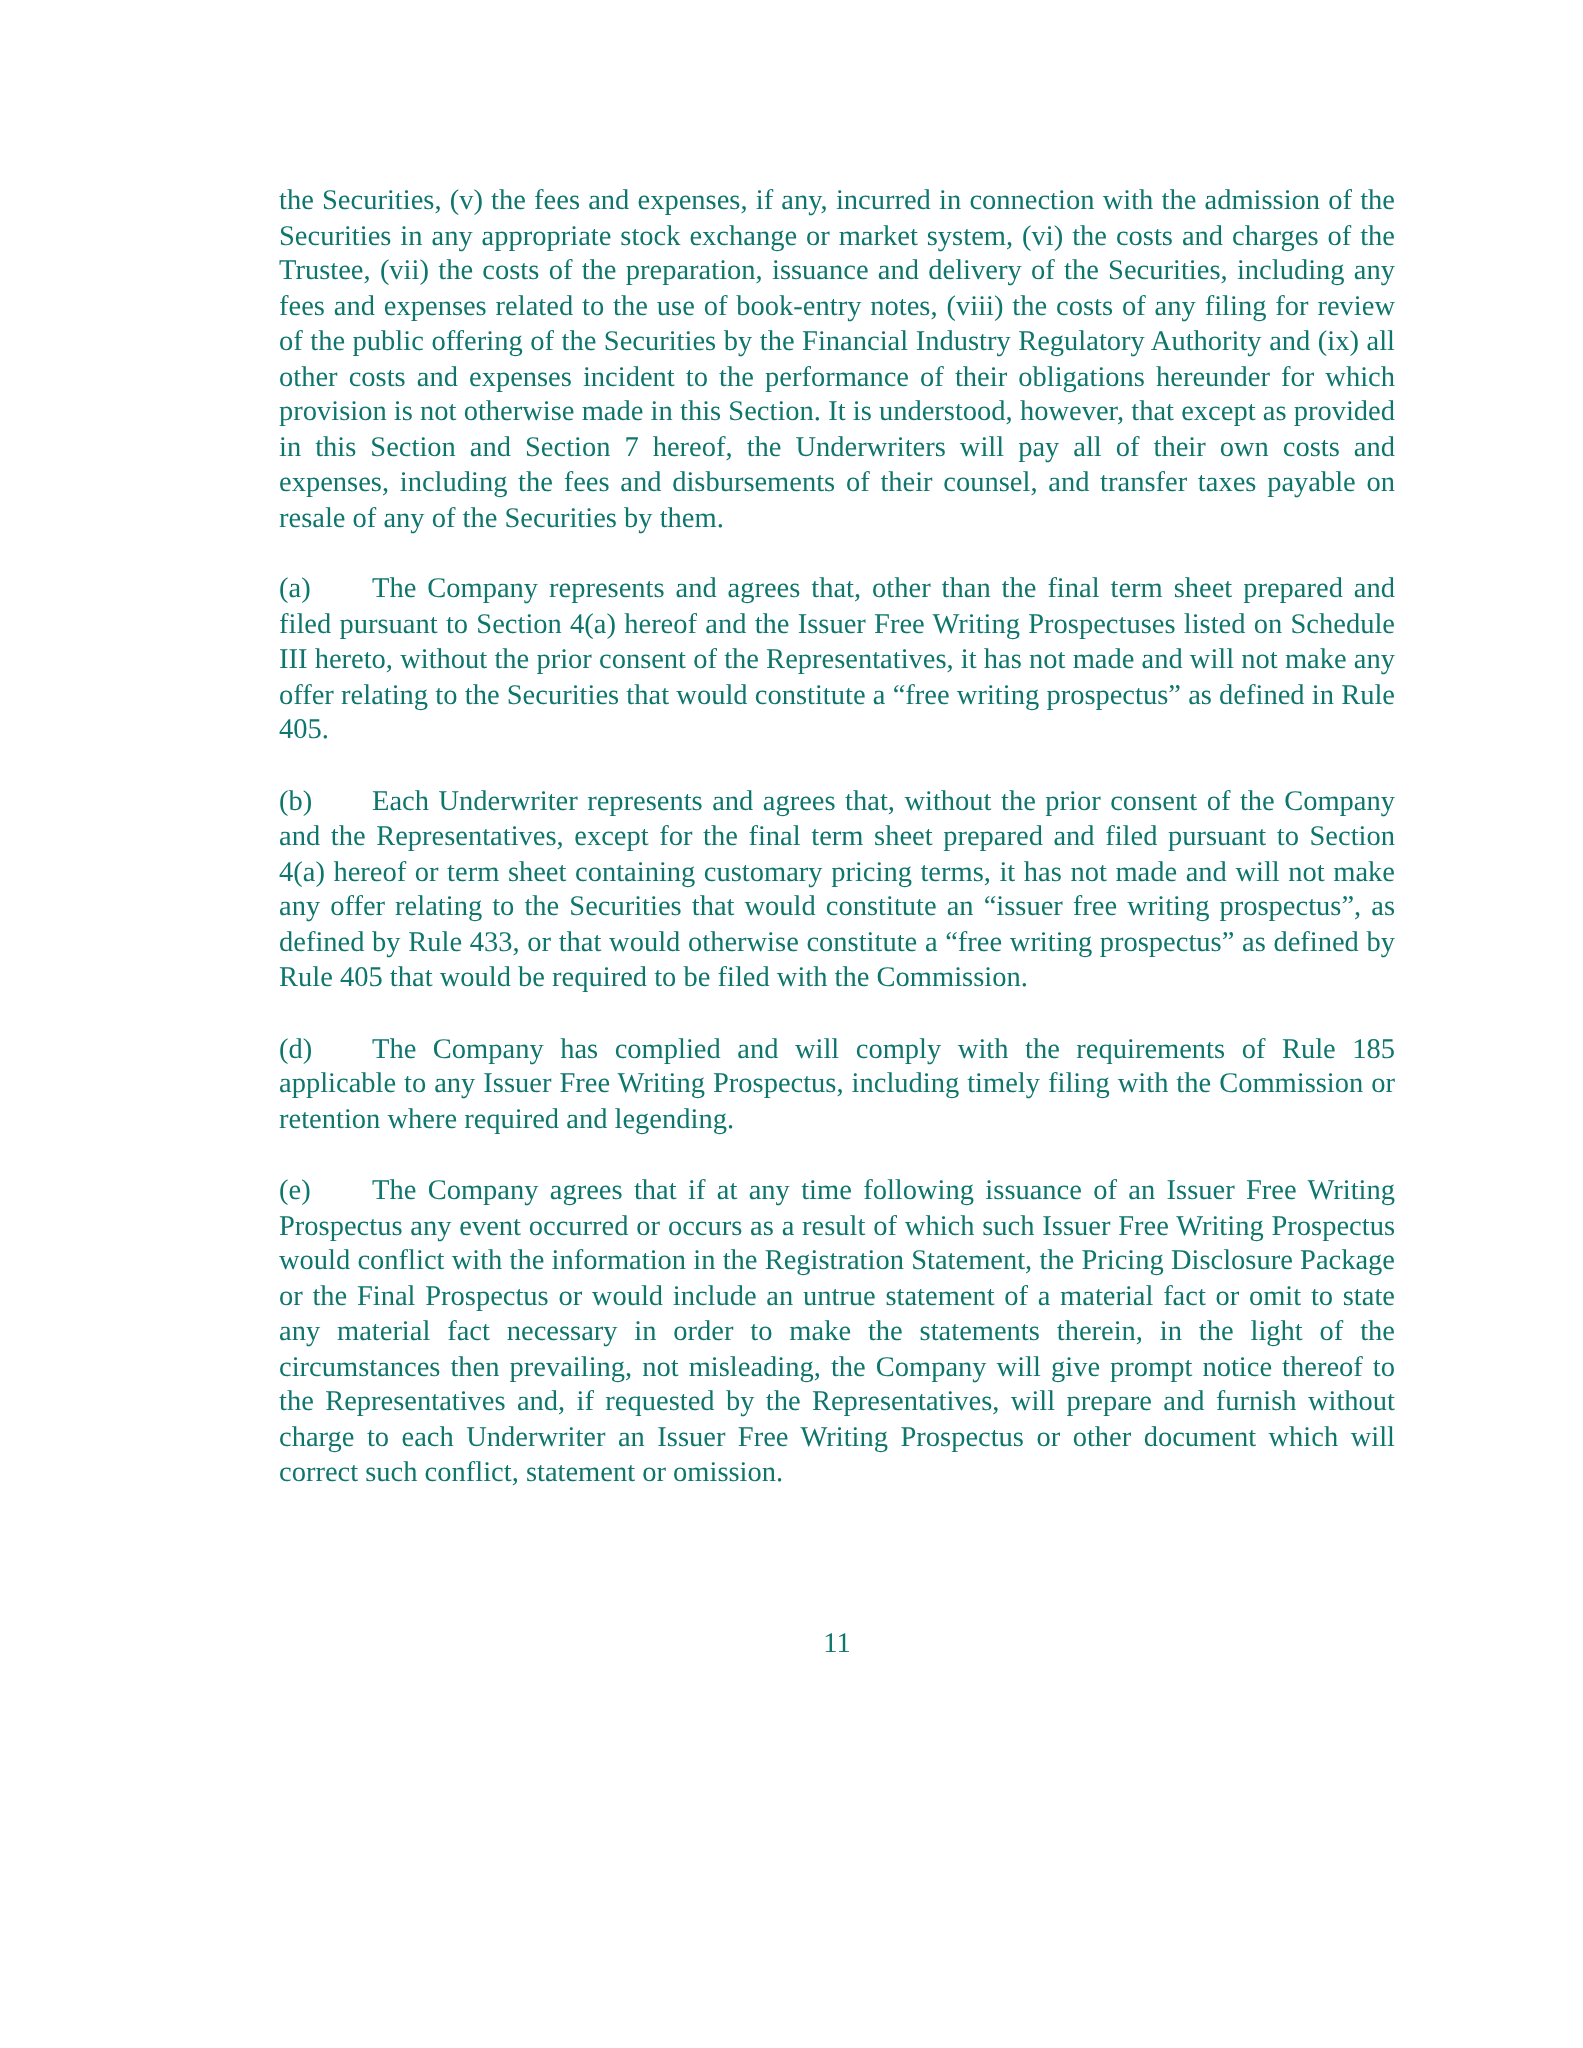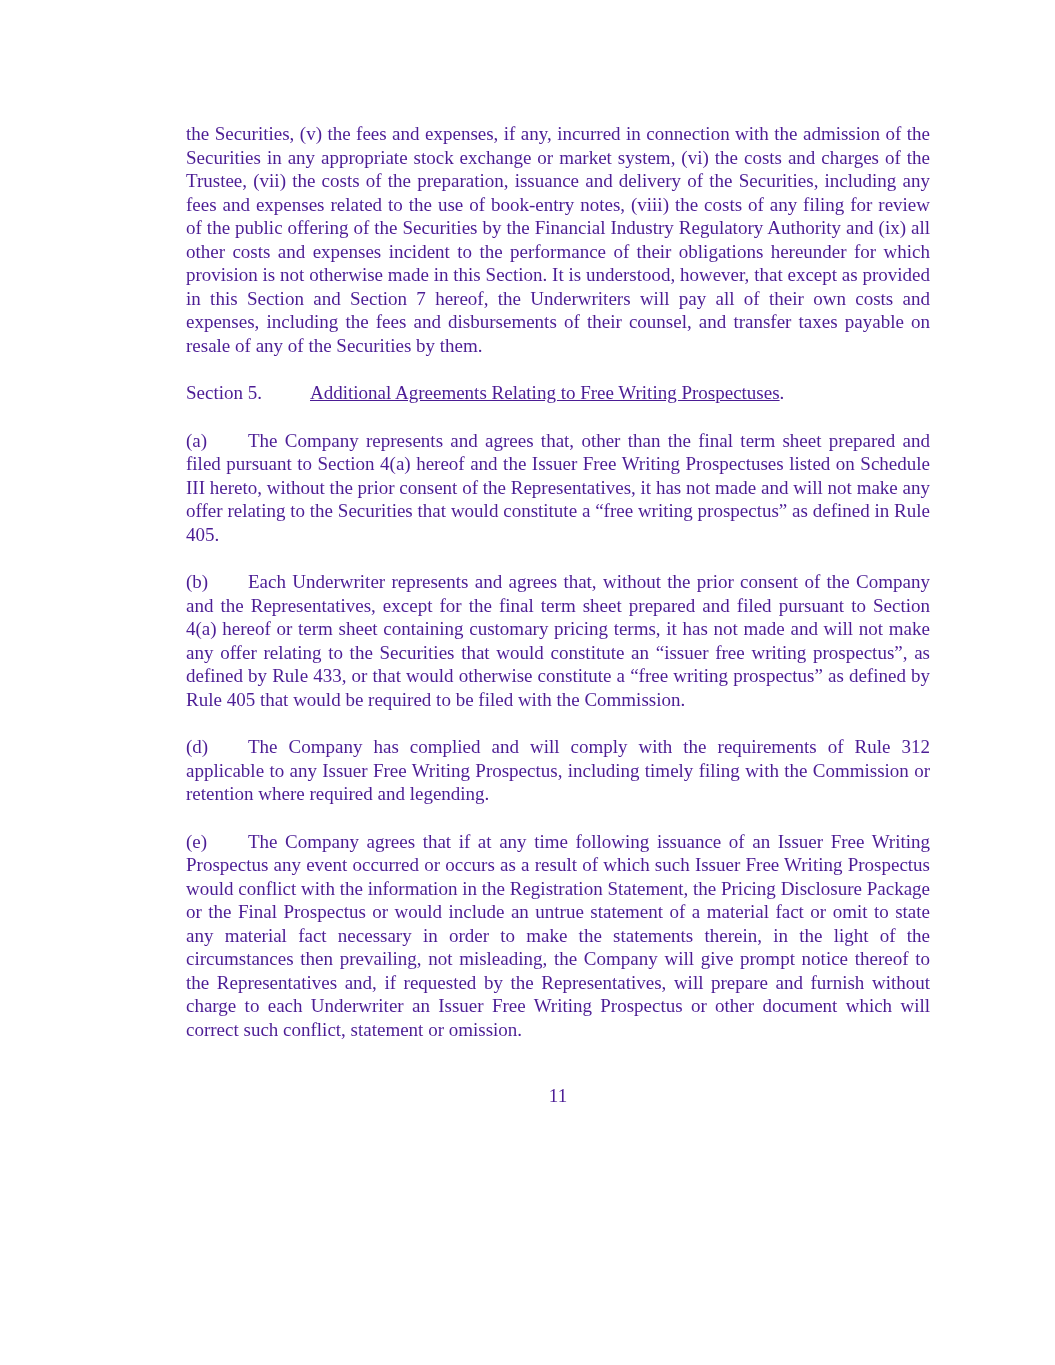--- a/index.html
+++ b/index.html
@@ -8,21 +8,21 @@
     background: #ffffff;
   }
   .page {
     position: relative;
     width: 1055px;
     height: 1169px;
     background: #ffffff;
     font-family: "Liberation Serif", "DejaVu Serif", serif;
     font-size: 19px;
     line-height: 23.5px;
-    color: #4c1d95;
+    color: #0f766e;
     overflow: hidden;
     box-sizing: border-box;
   }
   .content {
     position: absolute;
     top: 122px;
     left: 186px;
     right: 125px;
   }
   .para {
@@ -50,27 +50,26 @@
   }
 </style>
 </head>
 <body>
 
 <div class="page">
   <div class="content">
 
     <p class="para">the Securities, (v) the fees and expenses, if any, incurred in connection with the admission of the Securities in any appropriate stock exchange or market system, (vi) the costs and charges of the Trustee, (vii) the costs of the preparation, issuance and delivery of the Securities, including any fees and expenses related to the use of book-entry notes, (viii) the costs of any filing for review of the public offering of the Securities by the Financial Industry Regulatory Authority and (ix) all other costs and expenses incident to the performance of their obligations hereunder for which provision is not otherwise made in this Section.  It is understood, however, that except as provided in this Section and Section 7 hereof, the Underwriters will pay all of their own costs and expenses, including the fees and disbursements of their counsel, and transfer taxes payable on resale of any of the Securities by them.</p>
 
-    <p class="para"><span class="label wide">Section 5.</span><span class="underline">Additional Agreements Relating to Free Writing Prospectuses</span><span>.</span></p>
 
     <p class="para"><span class="label">(a)</span><span>The Company represents and agrees that, other than the final term sheet prepared and filed pursuant to Section 4(a) hereof and the Issuer Free Writing Prospectuses listed on Schedule III hereto, without the prior consent of the Representatives, it has not made and will not make any offer relating to the Securities that would constitute a “free writing prospectus” as defined in Rule 405.</span></p>
 
     <p class="para"><span class="label">(b)</span><span>Each Underwriter represents and agrees that, without the prior consent of the Company and the Representatives, except for the final term sheet prepared and filed pursuant to Section 4(a) hereof or term sheet containing customary pricing terms, it has not made and will not make any offer relating to the Securities that would constitute an “issuer free writing prospectus”, as defined by Rule 433, or that would otherwise constitute a “free writing prospectus” as defined by Rule 405 that would be required to be filed with the Commission.</span></p>
 
 
-    <p class="para"><span class="label">(d)</span><span>The Company has complied and will comply with the requirements of Rule 312 applicable to any Issuer Free Writing Prospectus, including timely filing with the Commission or retention where required and legending.</span></p>
+    <p class="para"><span class="label">(d)</span><span>The Company has complied and will comply with the requirements of Rule 185 applicable to any Issuer Free Writing Prospectus, including timely filing with the Commission or retention where required and legending.</span></p>
 
     <p class="para"><span class="label">(e)</span><span>The Company agrees that if at any time following issuance of an Issuer Free Writing Prospectus any event occurred or occurs as a result of which such Issuer Free Writing Prospectus would conflict with the information in the Registration Statement, the Pricing Disclosure Package or the Final Prospectus or would include an untrue statement of a material fact or omit to state any material fact necessary in order to make the statements therein, in the light of the circumstances then prevailing, not misleading, the Company will give prompt notice thereof to the Representatives and, if requested by the Representatives, will prepare and furnish without charge to each Underwriter an Issuer Free Writing Prospectus or other document which will correct such conflict, statement or omission.</span></p>
 
   </div>
 
   <div class="page-number">11</div>
 </div>
 
 </body></html>

